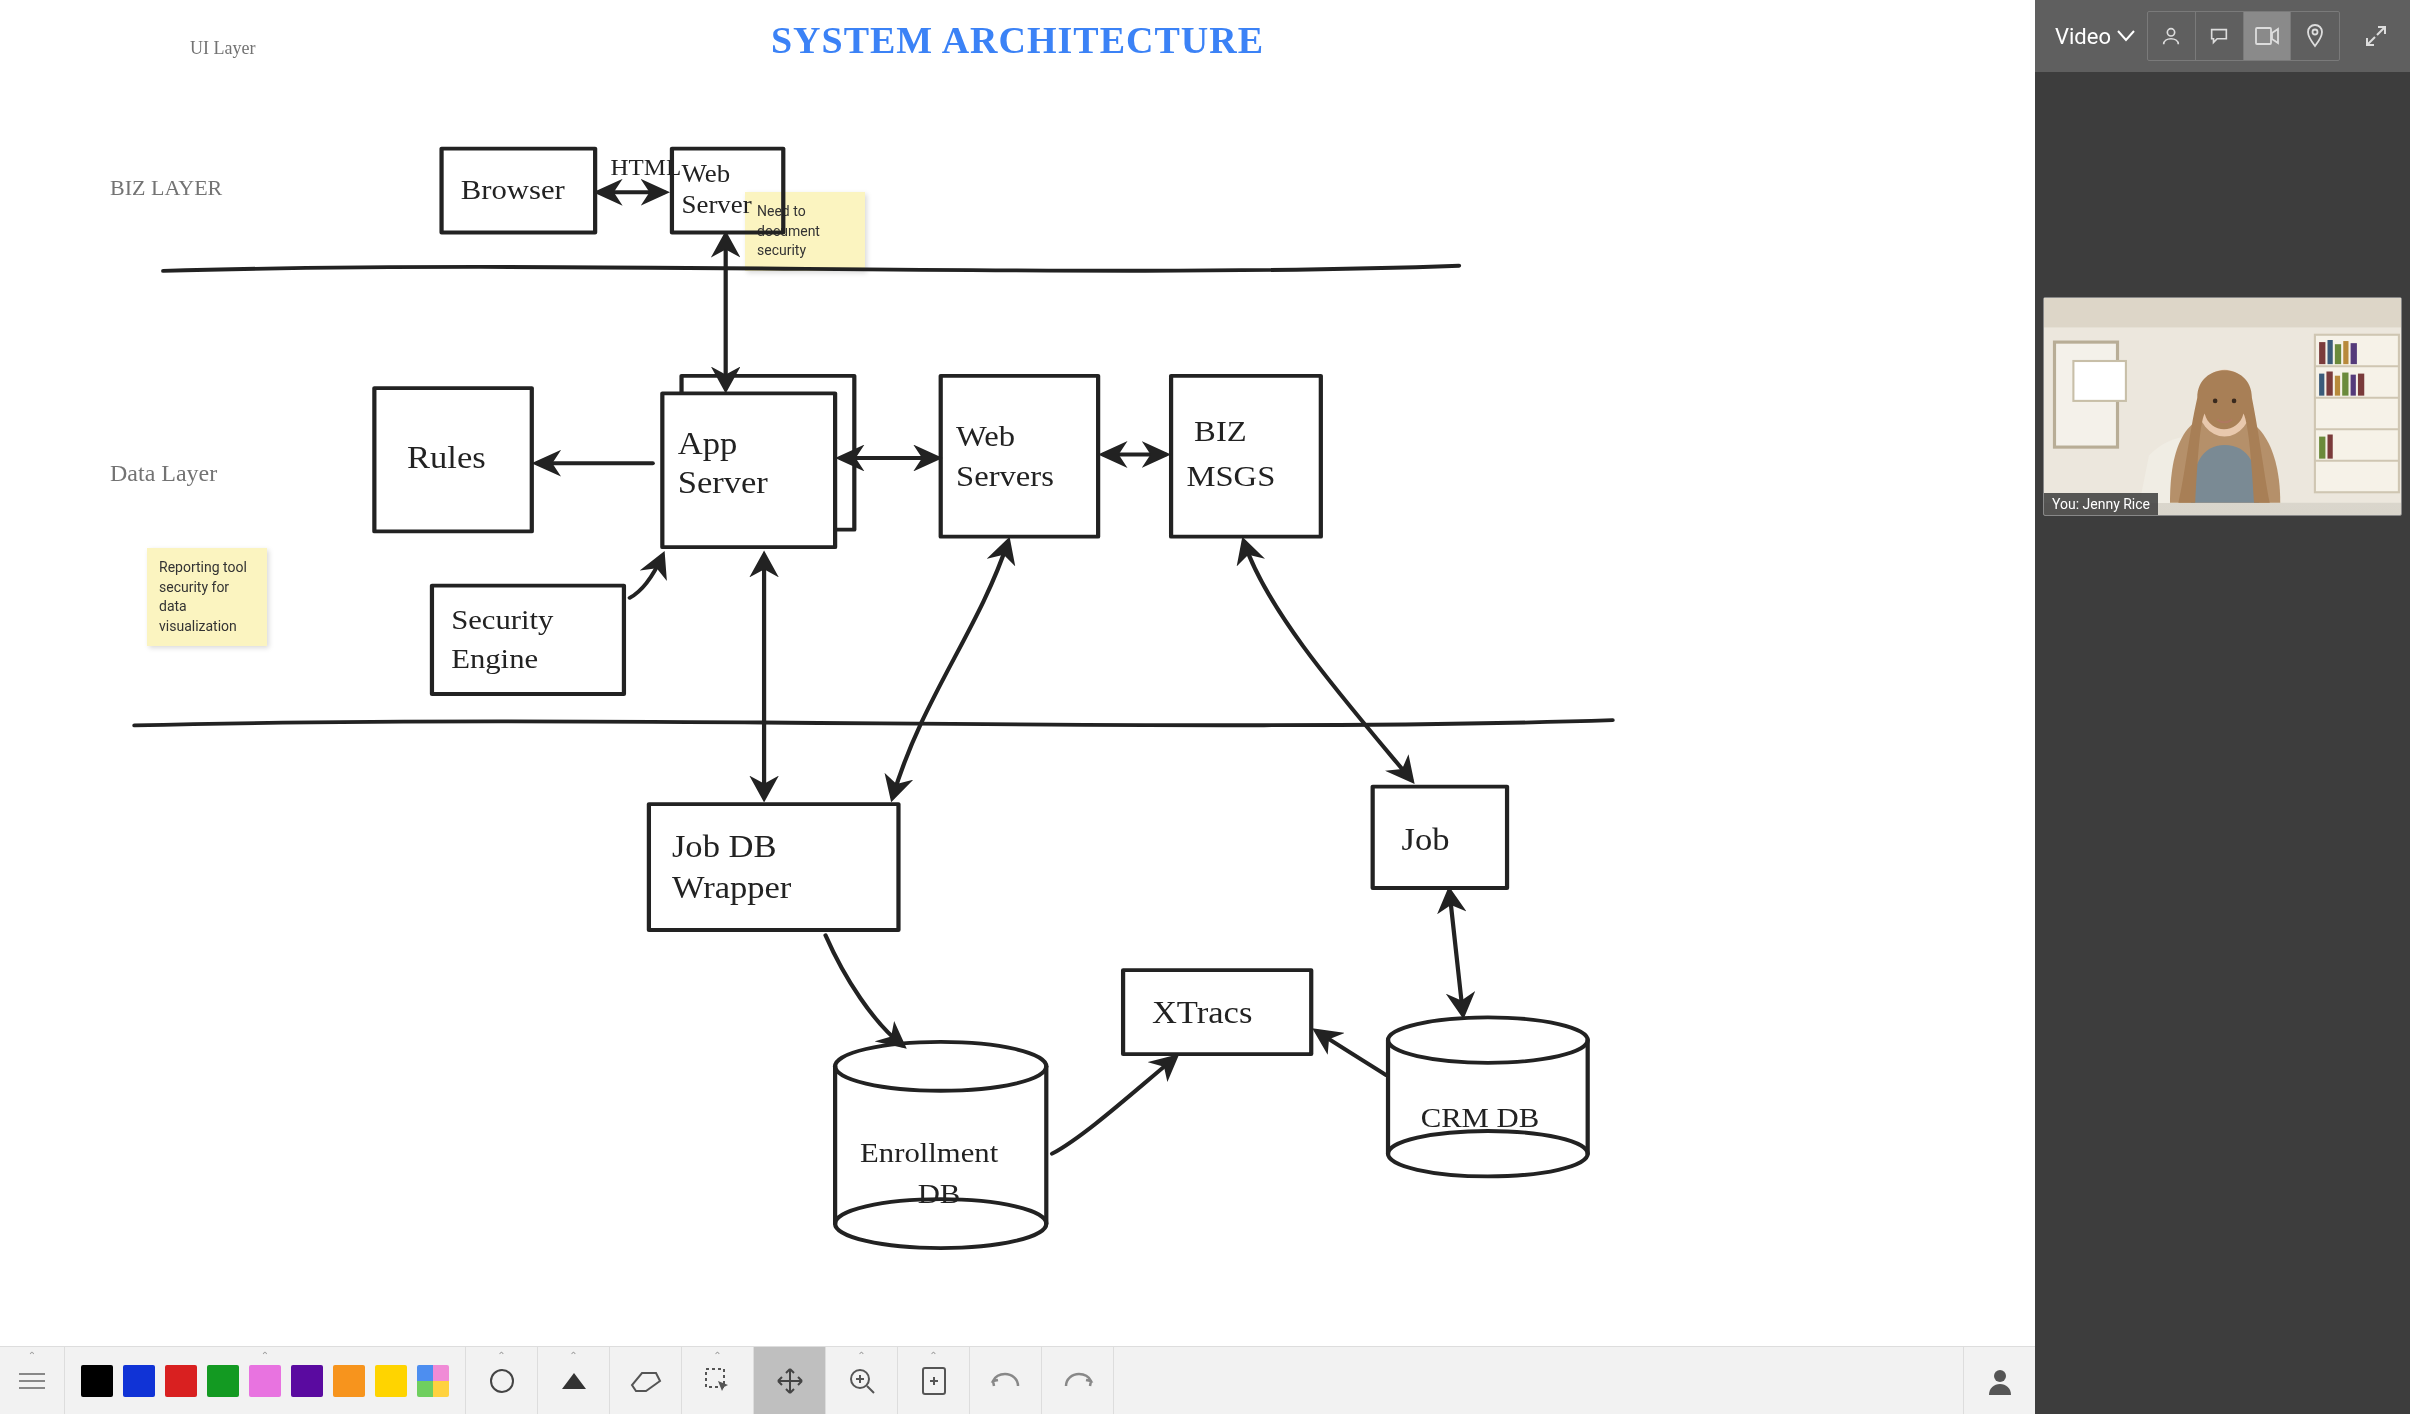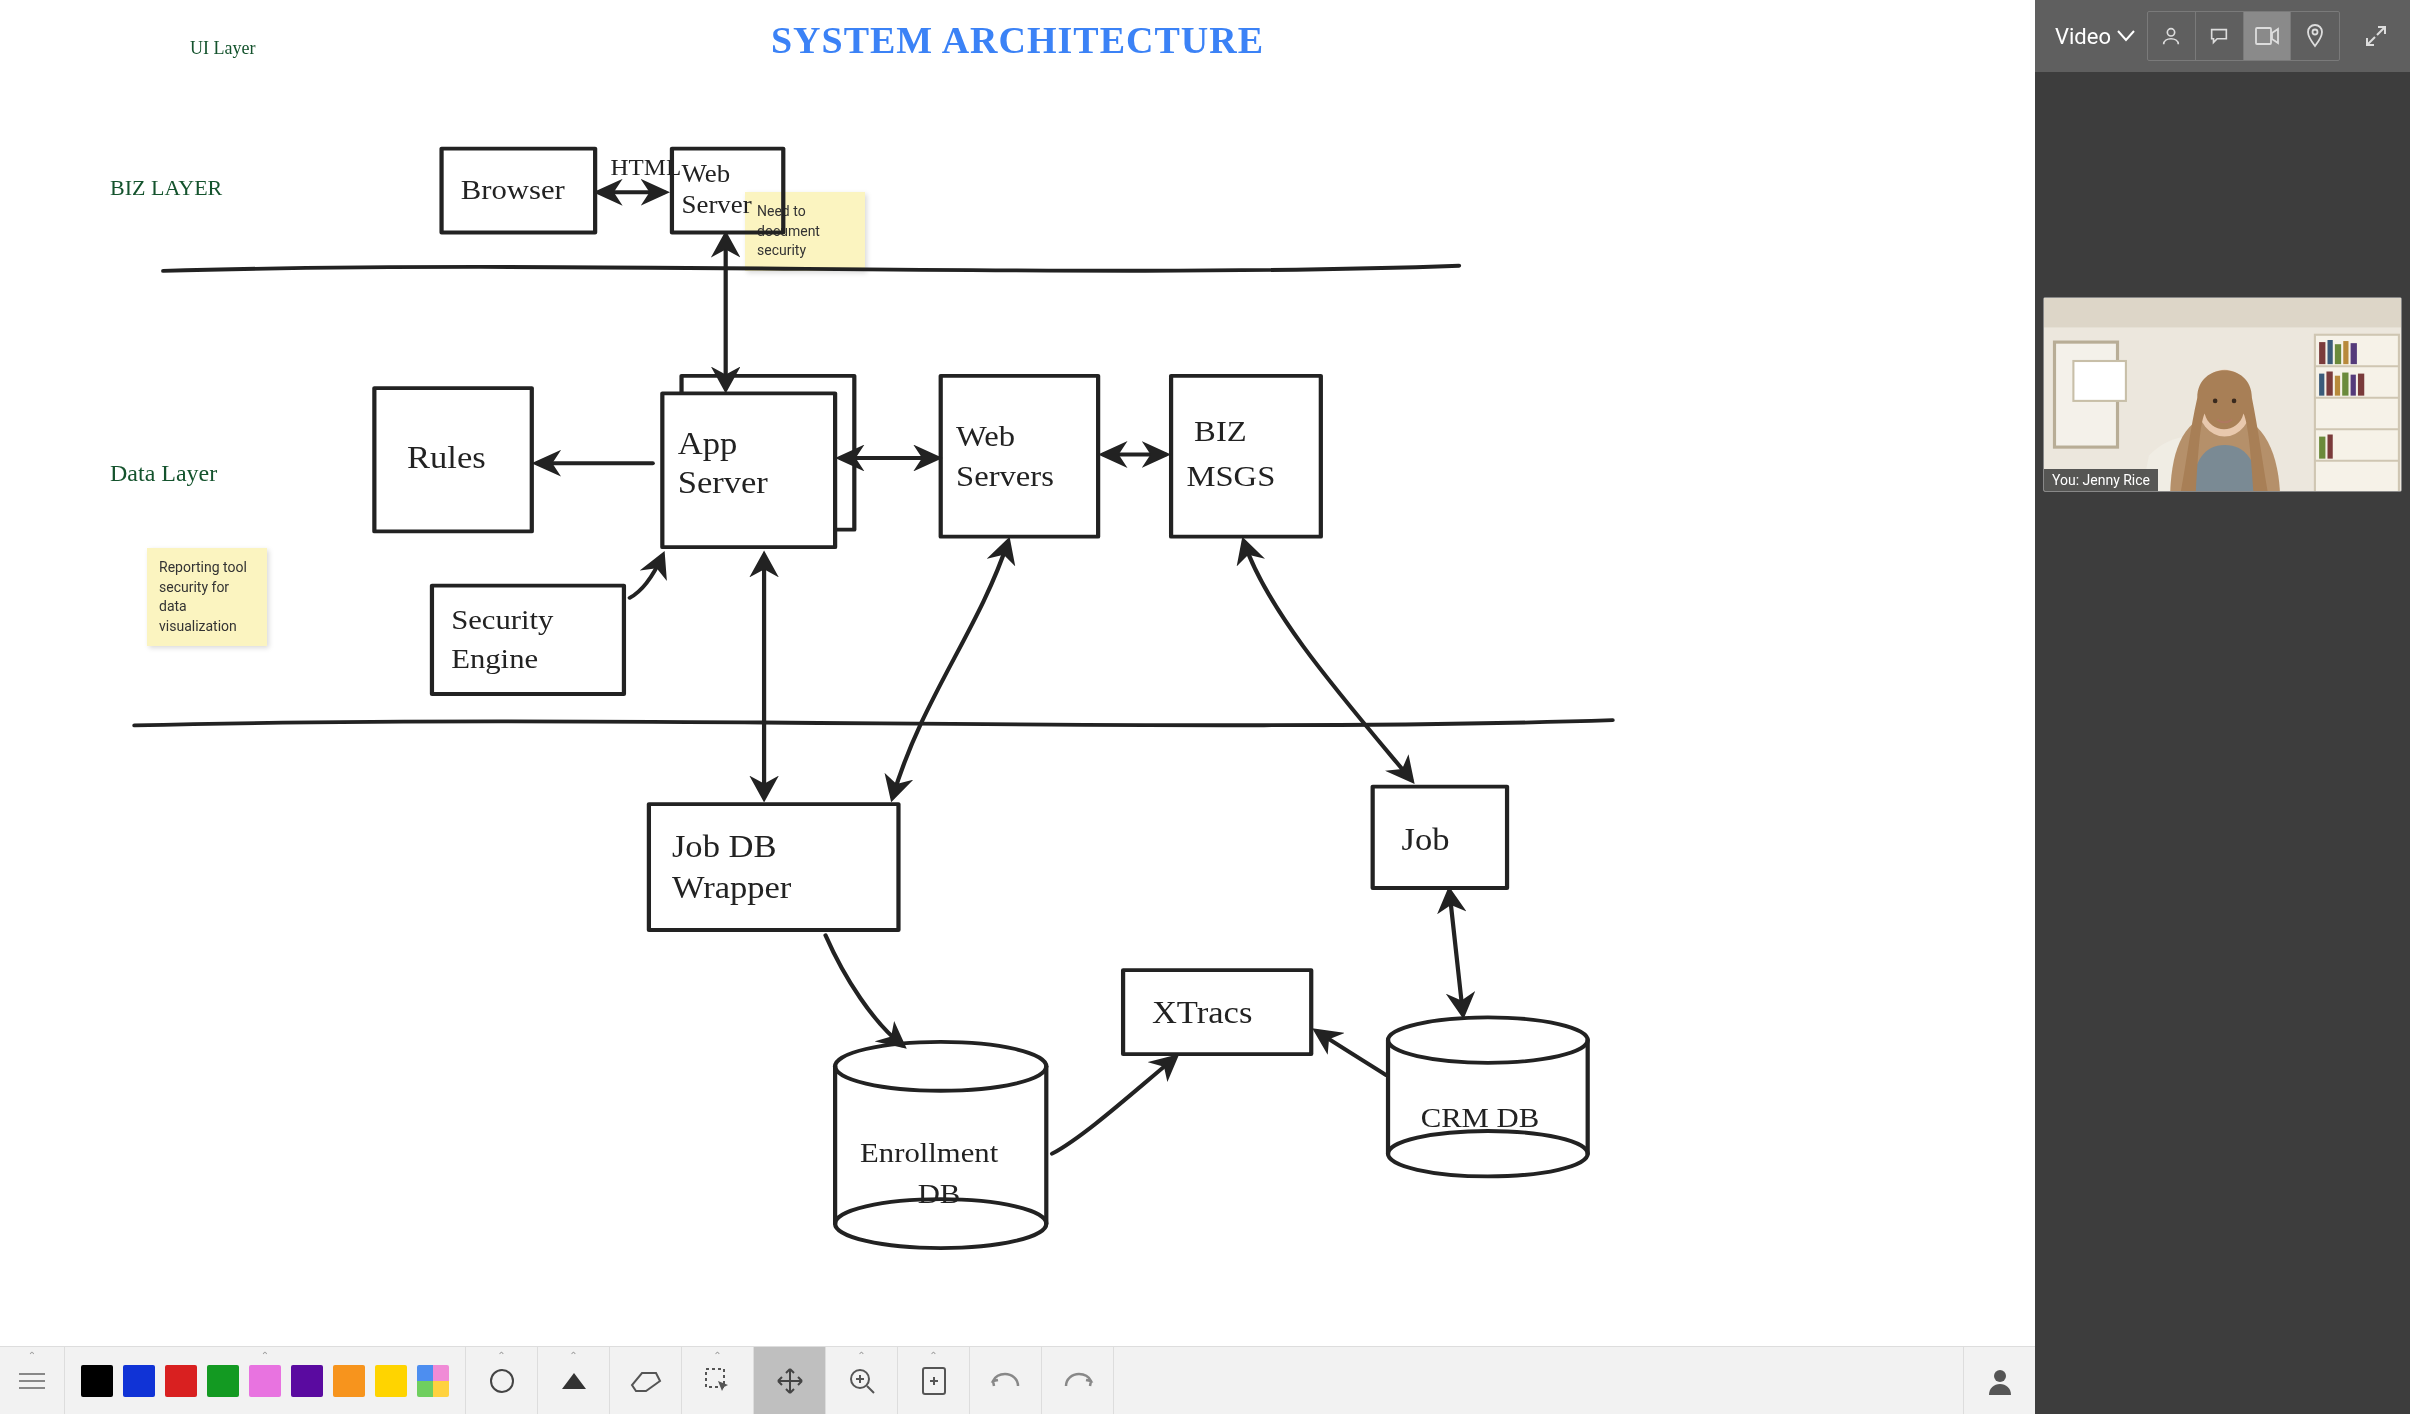--- a/index.html
+++ b/index.html
@@ -14,21 +14,21 @@
 
 .vp-header { height: 72px; background: #5f5f5f; display: flex; align-items: center; padding: 0 14px; gap: 6px; }
 .vp-title { display:flex; align-items:center; color:#fff; font-size:22px; font-weight:400; padding:0 6px; cursor:pointer; user-select:none; gap:6px;}
 .vp-icons { display:flex; gap:0; border:1px solid #7a7a7a; border-radius:2px; overflow:hidden; margin-left:auto;}
 .vp-icons .ic { width:48px; height:48px; display:flex; align-items:center; justify-content:center; cursor:pointer; border-right:1px solid #7a7a7a;}
 .vp-icons .ic:last-child { border-right:none;}
 .vp-icons .ic.active { background:#8a8a8a;}
 .vp-expand { margin-left:10px; width:40px; height:40px; display:flex; align-items:center; justify-content:center; cursor:pointer;}
 
 .vp-body { flex:1; display:flex; flex-direction:column; padding:0; overflow:hidden;}
-.video-box { margin:0 8px; margin-top:225px; border:1px solid #888; border-radius:2px; overflow:hidden; position:relative; height:195px; background:linear-gradient(180deg,#e8e4dc 0%,#d9d5cb 100%);}
+.video-box { margin:0 8px; margin-top:225px; border:1px solid #888; border-radius:2px; overflow:hidden; position:relative; height:219px; background:linear-gradient(180deg,#e8e4dc 0%,#d9d5cb 100%);}
 .video-scene { position:absolute; inset:0; }
 .video-label { position:absolute; left:0; bottom:0; background:rgba(60,60,60,.85); color:#fff; font-size:14px; padding:3px 8px;}
 .vp-footer { padding:10px 10px; display:flex; align-items:center; gap:8px; margin-top:auto;}
 .leave-btn { background:#1a4a5c; color:#fff; border:none; padding:12px 16px; font-size:18px; font-weight:500; cursor:pointer; border-radius:2px;}
 .mini-icons { display:flex; margin-left:auto; border:1px solid #555; border-radius:2px; overflow:hidden;}
 .mini-icons .mi { width:50px; height:44px; display:flex; align-items:center; justify-content:center; cursor:pointer; border-right:1px solid #555;}
 .mini-icons .mi:last-child { border-right:none;}
 
 
 .tb-section { display:flex; align-items:center; height:100%; padding:0 8px; border-right:1px solid #ddd; position:relative;}
@@ -37,21 +37,21 @@
 .hamburger span { width:26px; height:2px; background:#888;}
 .swatches { display:flex; gap:10px; padding:0 8px;}
 .sw { width:32px; height:32px; border-radius:2px; cursor:pointer;}
 .sw.multi { background: conic-gradient(#f08bd6 0 25%, #ffd23f 25% 50%, #6fcf5f 50% 75%, #4d8ef0 75% 100%);}
 .tool-btn { width:72px; height:100%; display:flex; align-items:center; justify-content:center; cursor:pointer; position:relative;}
 .tool-btn.active { background:#bfbfbf;}
 .tool-btn.rightmost { margin-left:auto;}
 
 
 .title-h { position:absolute; top:18px; left:50%; transform:translateX(-50%); font-family:"Comic Sans MS","Marker Felt",cursive; font-size:38px; font-weight:700; letter-spacing:1px; color:#3b82f6;}
-.hand { font-family:"Comic Sans MS","Segoe Script","Bradley Hand",cursive; color:#14532d;}
+.hand { font-family:"Comic Sans MS","Segoe Script","Bradley Hand",cursive; color:#737373;}
 .layer-lbl { position:absolute; font-size:22px;}
 .sticky { position:absolute; background:#fbf4c0; padding:10px 12px; font-size:14px; color:#333; box-shadow:2px 2px 5px rgba(0,0,0,.15); line-height:1.4; width:120px;}
 svg.sketch { position:absolute; inset:0; width:100%; height:100%;}
 
 </style>
 </head>
 <body>
 
 <div class="app">
 

